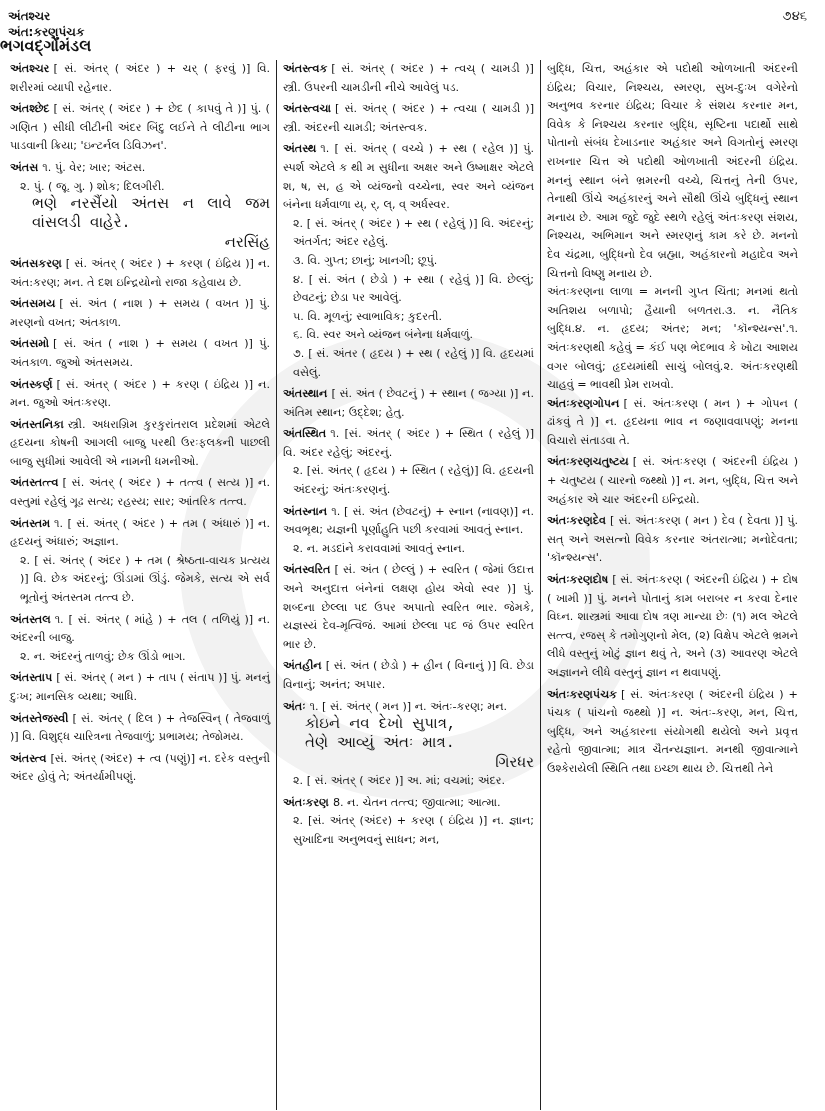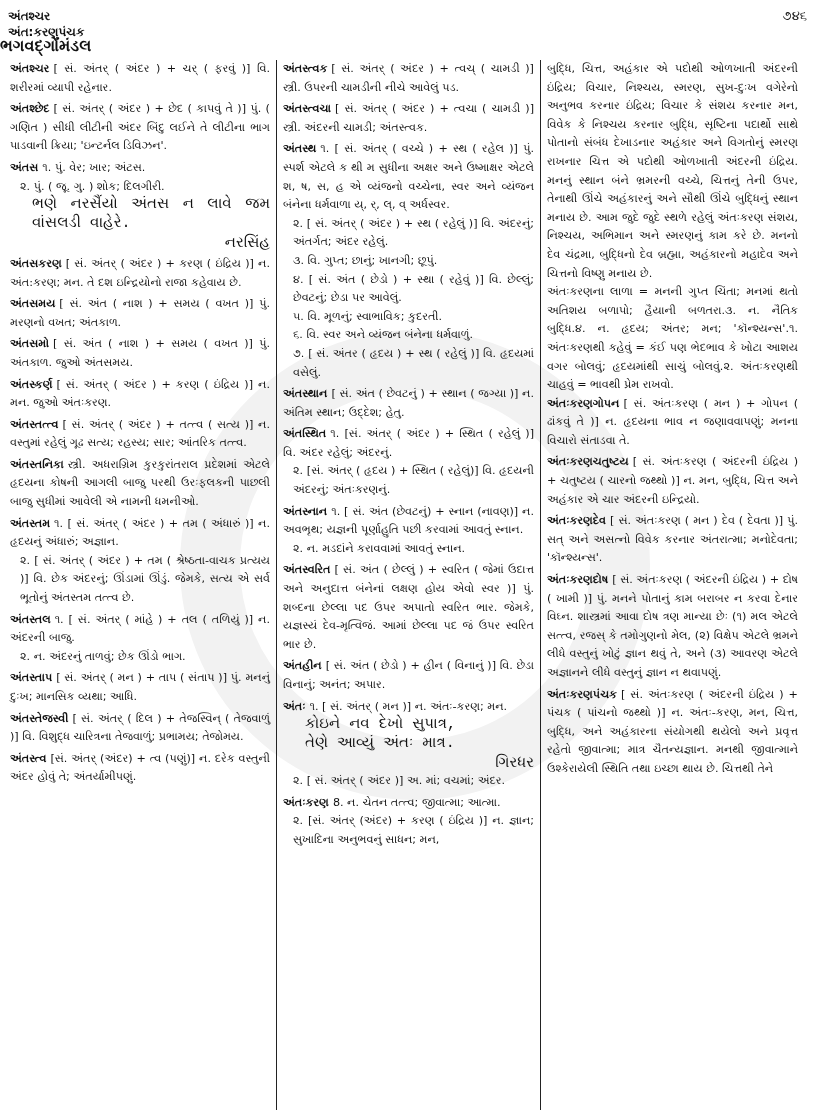--- a/index.html
+++ b/index.html
@@ -52,22 +52,22 @@
 
 <div class="columns">
   <div class="col" id="col0">
       <div class="entry"><span class="hw">અંતશ્ચર</span><span class="body">[ સં. અંતર્ ( અંદર ) + ચર્ ( ફરવું )] વિ. શરીરમાં વ્યાપી રહેનાર.</span></div>
       <div class="entry"><span class="hw">અંતશ્છેદ</span><span class="body">[ સં. અંતર્ ( અંદર ) + છેદ ( કાપવું તે )] પું. ( ગણિત ) સીધી લીટીની અંદર બિંદુ લઈને તે લીટીના ભાગ પાડવાની ક્રિયા; 'ઇન્ટર્નલ ડિવિઝન'.</span></div>
       <div class="entry"><span class="hw">અંતસ</span><span class="body">૧. પું. વેર; ખાર; અંટસ.</span><span class="sub">૨. પું. ( જૂ. ગુ. ) શોક; દિલગીરી.</span><span class="quote">ભણે નરસૈંયો અંતસ ન લાવે જમ વાંસલડી વાહેરે.</span><span class="quote-src">નરસિંહ</span></div>
       <div class="entry"><span class="hw">અંતસકરણ</span><span class="body">[ સં. અંતર્ ( અંદર ) + કરણ ( ઇંદ્રિય )] ન. અંત:કરણ; મન. તે દશ ઇન્દ્રિયોનો રાજા કહેવાય છે.</span></div>
       <div class="entry"><span class="hw">અંતસમય</span><span class="body">[ સં. અંત ( નાશ ) + સમય ( વખત )] પું. મરણનો વખત; અંતકાળ.</span></div>
       <div class="entry"><span class="hw">અંતસમો</span><span class="body">[ સં. અંત ( નાશ ) + સમય ( વખત )] પું. અંતકાળ. જુઓ અંતસમય.</span></div>
       <div class="entry"><span class="hw">અંતસ્કર્ણ</span><span class="body">[ સં. અંતર્ ( અંદર ) + કરણ ( ઇંદ્રિય )] ન. મન. જુઓ અંતઃકરણ.</span></div>
+      <div class="entry"><span class="hw">અંતસ્તનિકા</span><span class="body">સ્ત્રી. અધરાગ્રિમ કુરકુરાંતરાલ પ્રદેશમાં એટલે હૃદયના કોષની આગલી બાજુ પરથી ઉરઃફલકની પાછલી બાજુ સુધીમાં આવેલી એ નામની ધમનીઓ.</span></div>
       <div class="entry"><span class="hw">અંતસ્તત્ત્વ</span><span class="body">[ સં. અંતર્ ( અંદર ) + તત્ત્વ ( સત્ય )] ન. વસ્તુમાં રહેલું ગૂઢ સત્ય; રહસ્ય; સાર; આંતરિક તત્ત્વ.</span></div>
-      <div class="entry"><span class="hw">અંતસ્તનિકા</span><span class="body">સ્ત્રી. અધરાગ્રિમ કુરકુરાંતરાલ પ્રદેશમાં એટલે હૃદયના કોષની આગલી બાજુ પરથી ઉરઃફલકની પાછલી બાજુ સુધીમાં આવેલી એ નામની ધમનીઓ.</span></div>
       <div class="entry"><span class="hw">અંતસ્તમ</span><span class="body">૧. [ સં. અંતર્ ( અંદર ) + તમ ( અંધારું )] ન. હૃદયનું અંધારું; અજ્ઞાન.</span><span class="sub">૨. [ સં. અંતર્ ( અંદર ) + તમ ( શ્રેષ્ઠતા-વાચક પ્રત્યય )] વિ. છેક અંદરનું; ઊંડામાં ઊંડું. જેમકે, સત્ય એ સર્વ ભૂતોનું અંતસ્તમ તત્ત્વ છે.</span></div>
       <div class="entry"><span class="hw">અંતસ્તલ</span><span class="body">૧. [ સં. અંતર્ ( માંહે ) + તલ ( તળિયું )] ન. અંદરની બાજુ.</span><span class="sub">૨. ન. અંદરનું તાળવું; છેક ઊંડો ભાગ.</span></div>
       <div class="entry"><span class="hw">અંતસ્તાપ</span><span class="body">[ સં. અંતર્ ( મન ) + તાપ ( સંતાપ )] પું. મનનું દુઃખ; માનસિક વ્યથા; આધિ.</span></div>
       <div class="entry"><span class="hw">અંતસ્તેજસ્વી</span><span class="body">[ સં. અંતર્ ( દિલ ) + તેજસ્વિન્ ( તેજવાળું )] વિ. વિશુદ્ધ ચારિત્રના તેજવાળું; પ્રભામય; તેજોમય.</span></div>
       <div class="entry"><span class="hw">અંતસ્ત્વ</span><span class="body">[સં. અંતર્ (અંદર) + ત્વ (પણું)] ન. દરેક વસ્તુની અંદર હોવું તે; અંતર્યામીપણું.</span></div>
     </div>
   <div class="col" id="col1">
       <div class="entry"><span class="hw">અંતસ્ત્વક</span><span class="body">[ સં. અંતર્ ( અંદર ) + ત્વચ્ ( ચામડી )] સ્ત્રી. ઉપરની ચામડીની નીચે આવેલું પડ.</span></div>
       <div class="entry"><span class="hw">અંતસ્ત્વચા</span><span class="body">[ સં. અંતર્ ( અંદર ) + ત્વચા ( ચામડી )] સ્ત્રી. અંદરની ચામડી; અંતસ્ત્વક.</span></div>
       <div class="entry"><span class="hw">અંતસ્થ</span><span class="body">૧. [ સં. અંતર્ ( વચ્ચે ) + સ્થ ( રહેલ )] પું. સ્પર્શ એટલે ક થી મ સુધીના અક્ષર અને ઉષ્માક્ષર એટલે શ, ષ, સ, હ એ વ્યંજનો વચ્ચેના, સ્વર અને વ્યંજન બંનેના ધર્મવાળા ય્, ર્, લ્, વ્ અર્ધસ્વર.</span><span class="sub">૨. [ સં. અંતર્ ( અંદર ) + સ્થ ( રહેલું )] વિ. અંદરનું; અંતર્ગત; અંદર રહેલું.</span><span class="sub">૩. વિ. ગુપ્ત; છાનું; ખાનગી; છૂપું.</span><span class="sub">૪. [ સં. અંત ( છેડો ) + સ્થા ( રહેવું )] વિ. છેલ્લું; છેવટનું; છેડા પર આવેલું.</span><span class="sub">૫. વિ. મૂળનું; સ્વાભાવિક; કુદરતી.</span><span class="sub">૬. વિ. સ્વર અને વ્યંજન બંનેના ધર્મવાળું.</span><span class="sub">૭. [ સં. અંતર ( હૃદય ) + સ્થ ( રહેલું )] વિ. હૃદયમાં વસેલું.</span></div>

